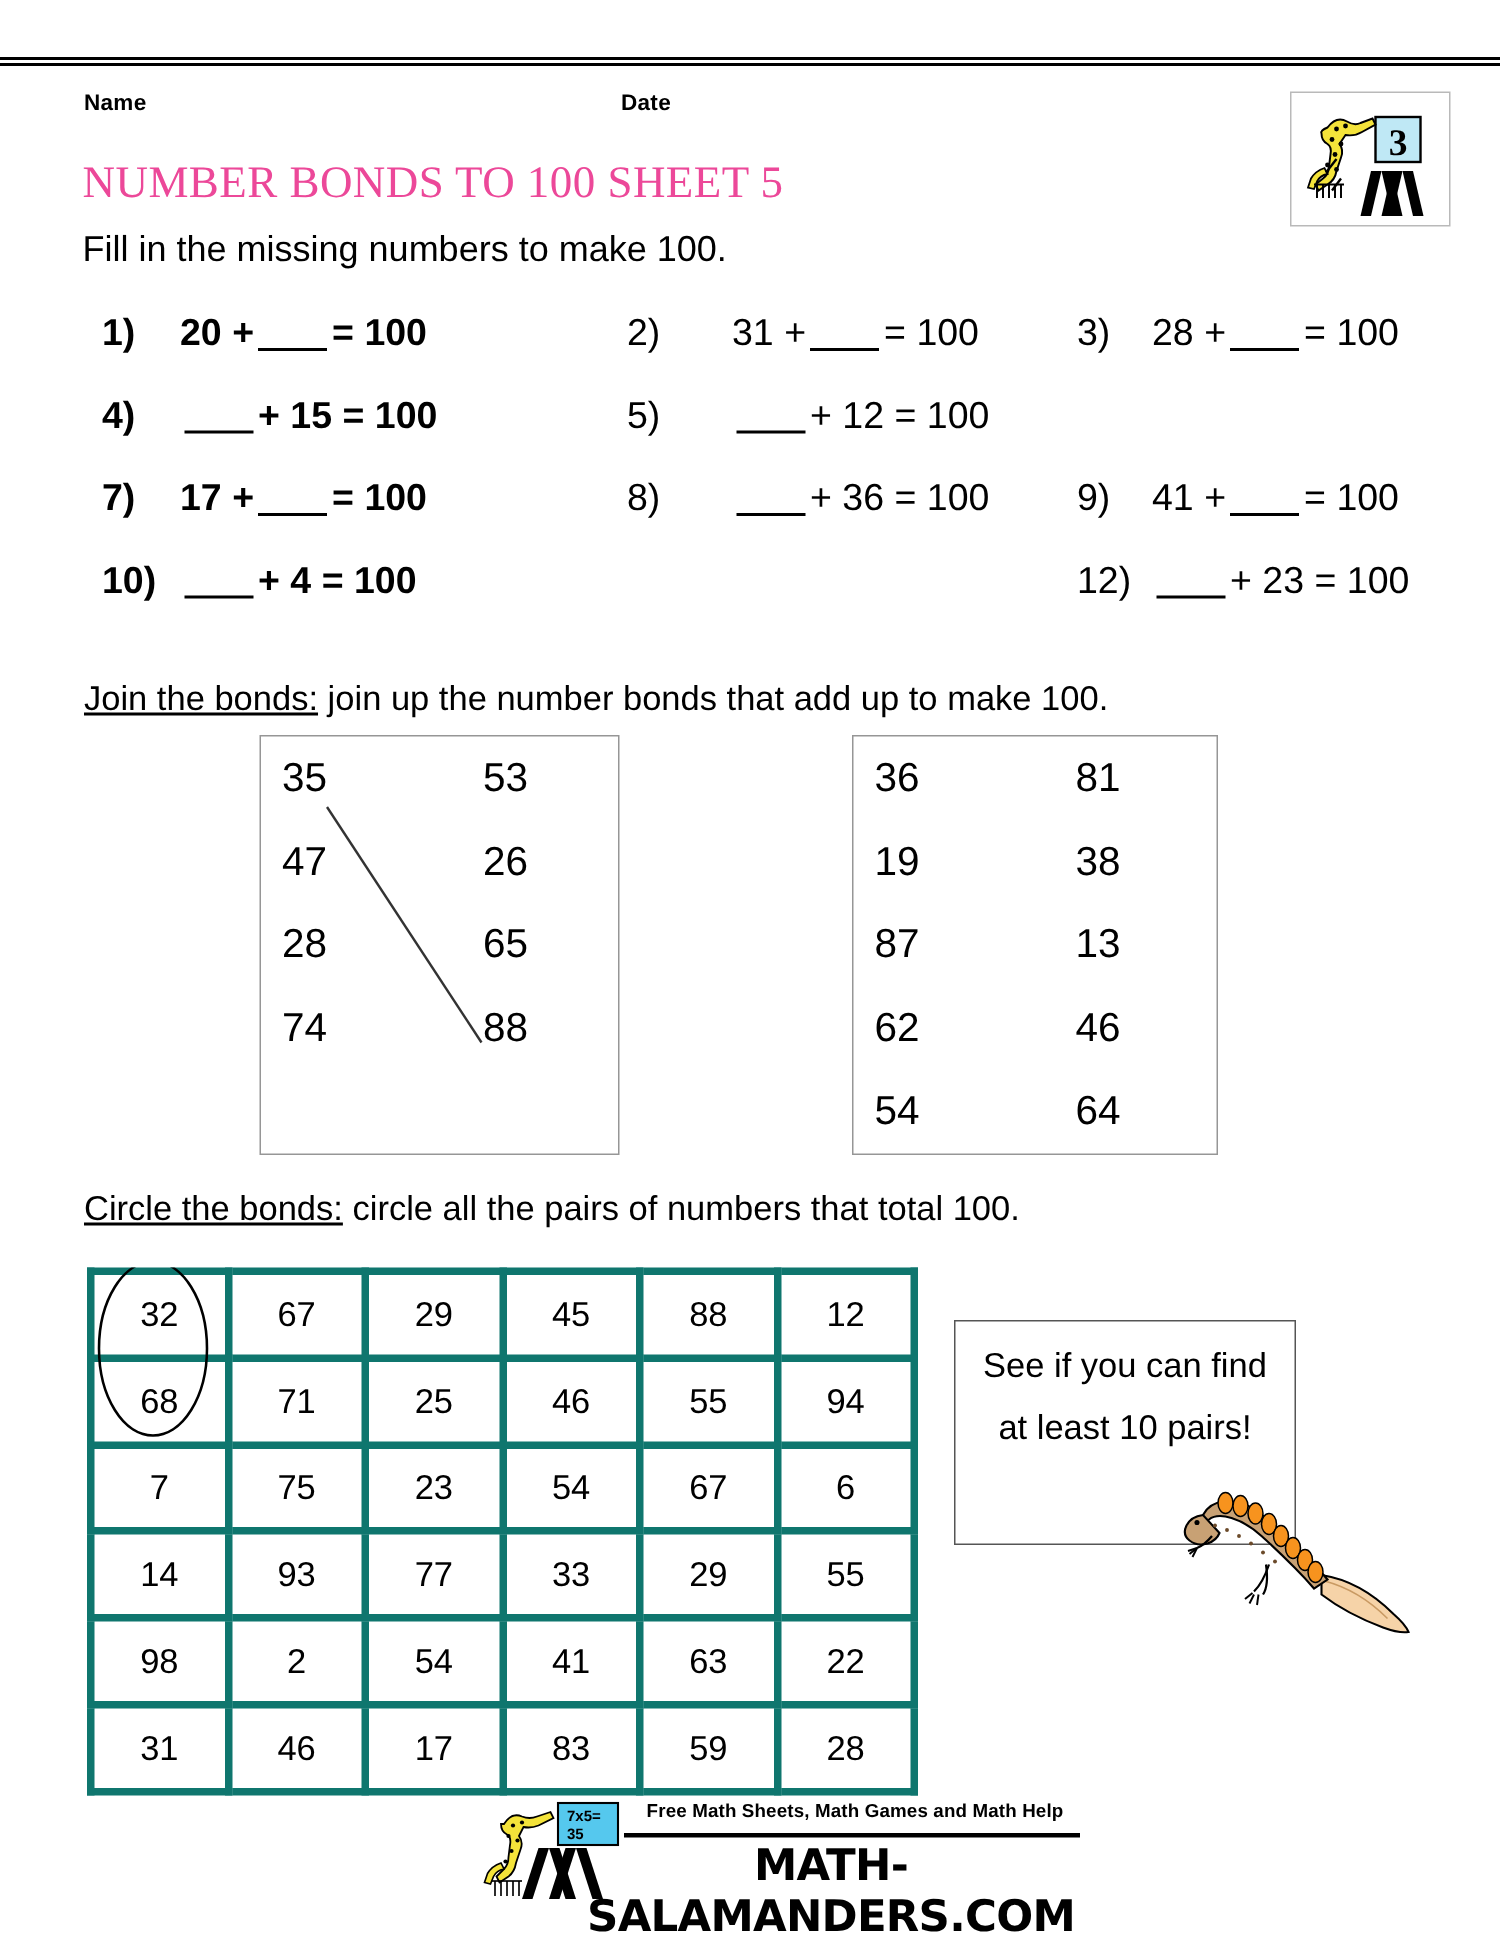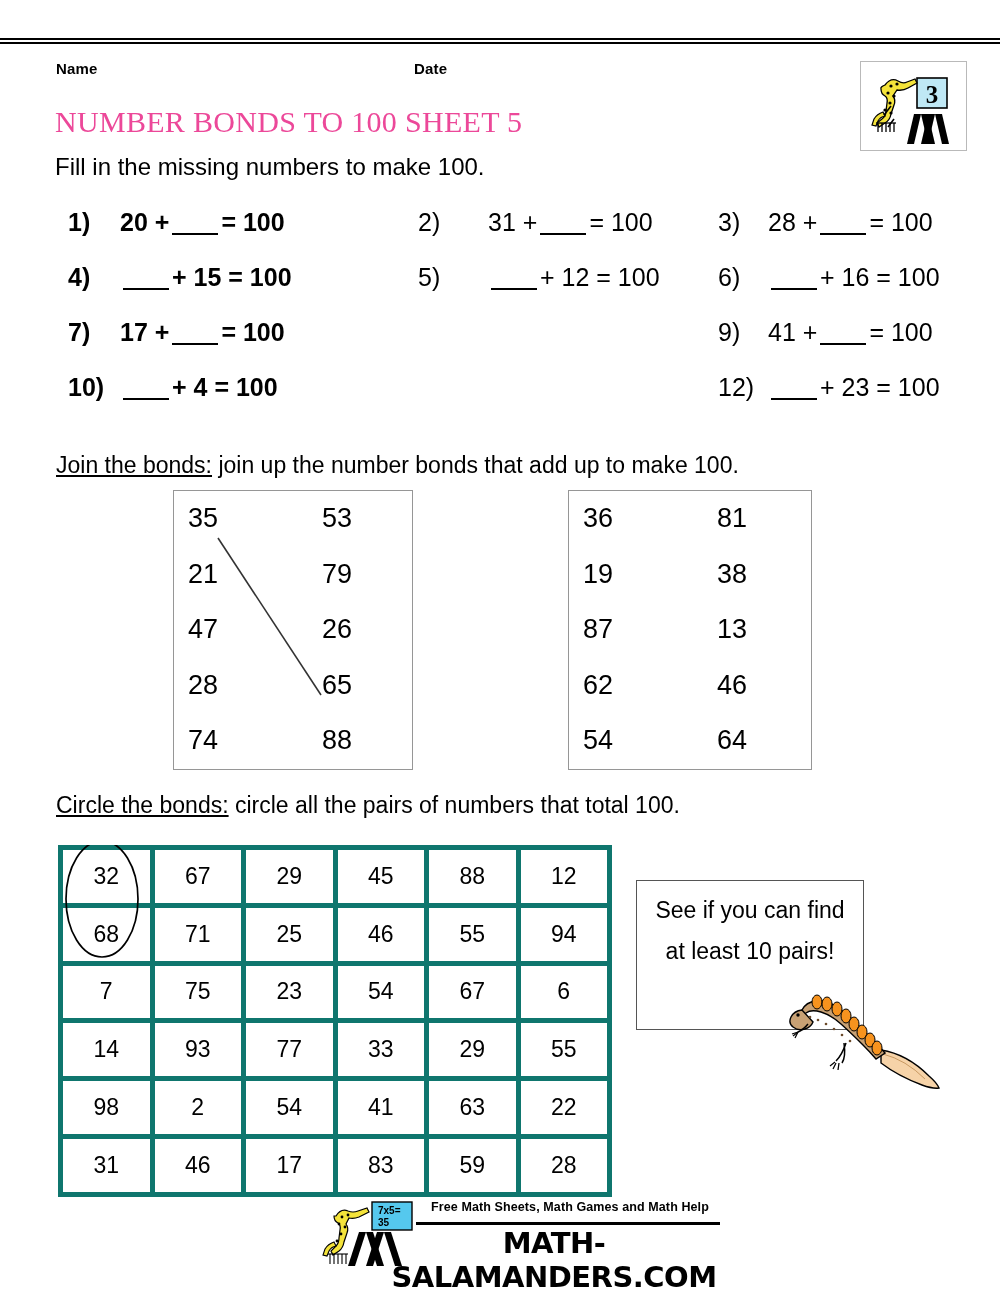--- a/index.html
+++ b/index.html
@@ -325,31 +325,31 @@
     <div class="eq-item c1">
       <span class="num">4)</span><span class="body"><span class="blank"></span><span>+</span>
       <span>15</span>
       <span>= 100</span></span>
     </div>
     <div class="eq-item c2">
       <span class="num">5)</span><span class="body"><span class="blank"></span><span>+</span>
       <span>12</span>
       <span>= 100</span></span>
     </div>
-    <div class="eq-item c3">
-      <span class="num">6)</span><span class="body"><span class="blank"></span><span>+</span>
-      <span>16</span>
-      <span>= 100</span></span>
-    </div>
   </div>
 
   <div class="eq-row r3">
     <div class="eq-item c1">
       <span class="num">7)</span><span class="body"><span>17</span>
       <span>+</span><span class="blank"></span><span>= 100</span></span>
+    </div>
+    <div class="eq-item c2">
+      <span class="num">8)</span><span class="body"><span class="blank"></span><span>+</span>
+      <span>36</span>
+      <span>= 100</span></span>
     </div>
     <div class="eq-item c3">
       <span class="num">9)</span><span class="body"><span>41</span>
       <span>+</span><span class="blank"></span><span>= 100</span></span>
     </div>
   </div>
 
   <div class="eq-row r4">
     <div class="eq-item c1">
       <span class="num">10)</span><span class="body"><span class="blank"></span><span>+</span>
@@ -366,24 +366,20 @@
 </div>
 
 <div class="join-head">
   <span class="u">Join the bonds:</span><span> join up the number bonds that add up to make 100.</span>
 </div>
 
 <div class="bond-box left">
   <div class="bond-row">
     <span class="bond-cell l">35</span>
     <span class="bond-cell r">53</span>
-  </div>
-  <div class="bond-row">
-    <span class="bond-cell l">21</span>
-    <span class="bond-cell r">79</span>
   </div>
   <div class="bond-row">
     <span class="bond-cell l">47</span>
     <span class="bond-cell r">26</span>
   </div>
   <div class="bond-row">
     <span class="bond-cell l">28</span>
     <span class="bond-cell r">65</span>
   </div>
   <div class="bond-row">

